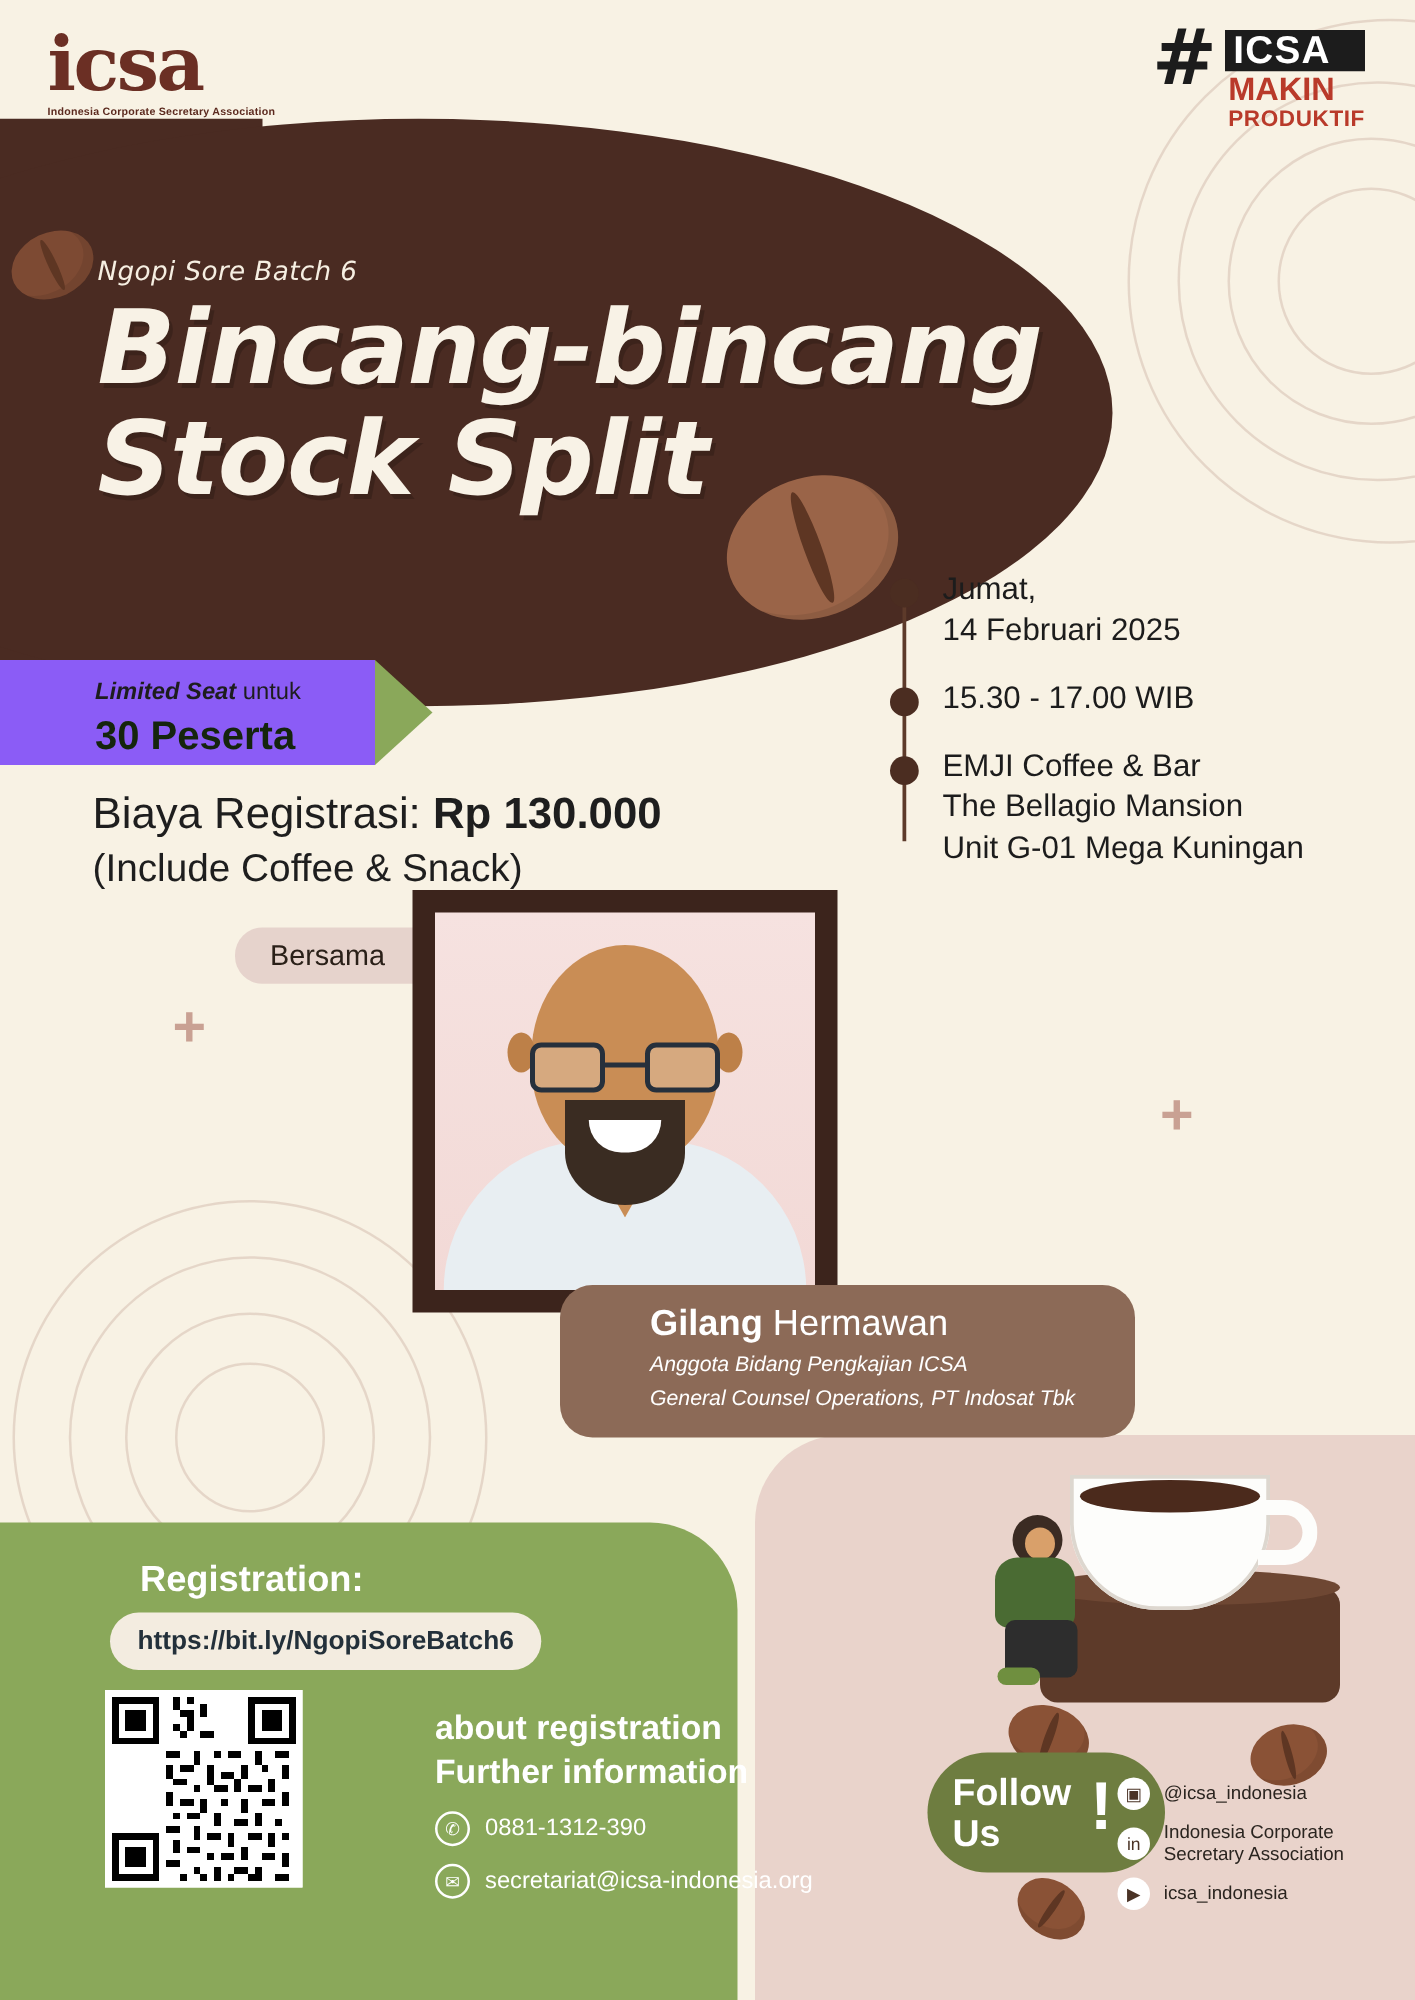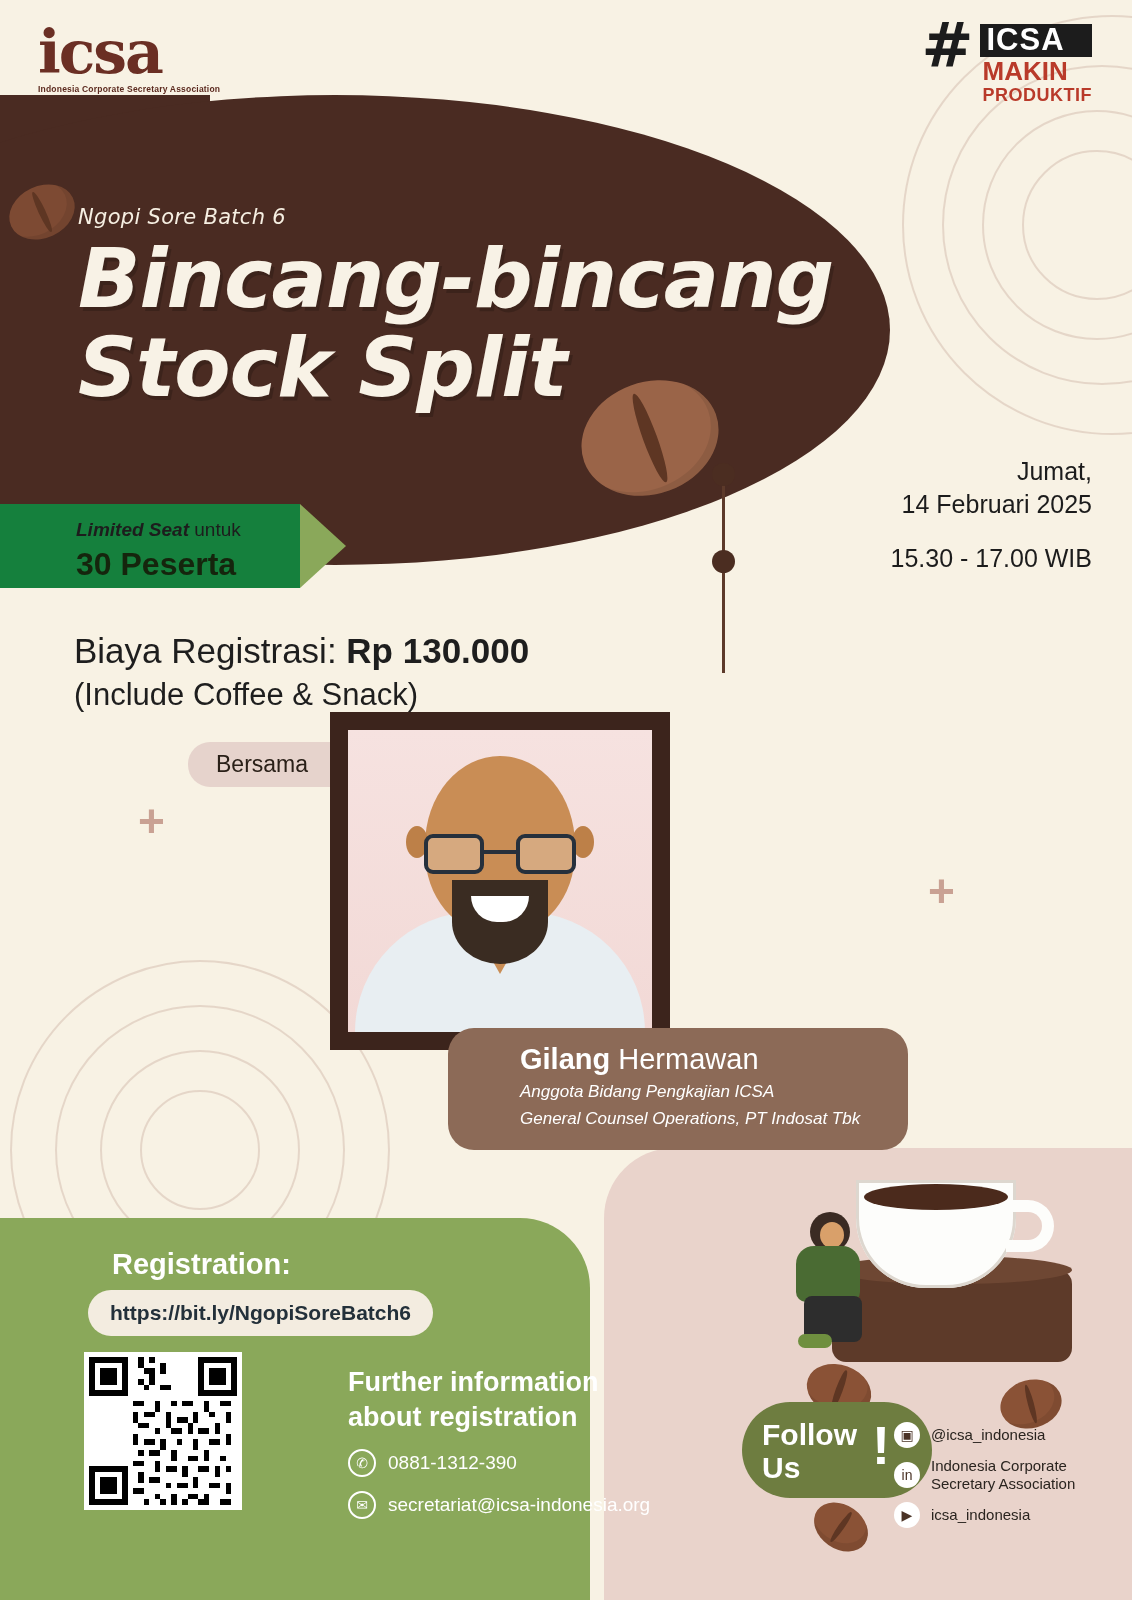--- a/index.html
+++ b/index.html
@@ -140,23 +140,23 @@
   }
   .bean-1 { width: 68px; height: 52px; left: 8px; top: 186px; transform: rotate(-25deg); background: #7d4a33; }
   .bean-2 { width: 140px; height: 112px; left: 580px; top: 382px; transform: rotate(-20deg); background: #9a6448; }
   .bean-3 { width: 66px; height: 50px; left: 806px; top: 1365px; transform: rotate(20deg); background: #8a5236; }
   .bean-4 { width: 62px; height: 48px; left: 1000px; top: 1380px; transform: rotate(-15deg); background: #8a5236; }
   .bean-5 { width: 58px; height: 44px; left: 812px; top: 1505px; transform: rotate(35deg); background: #8a5236; }
 
   
   .seat-tag {
     position: absolute;
-    left: 0; top: 504px;
+    left: 0; top: 528px;
     width: 300px; height: 84px;
-    background: #15803d;
+    background: #8b5cf6;
   }
   .seat-tag::after {
     content: "";
     position: absolute;
     right: -46px; top: 0;
     border-top: 42px solid transparent;
     border-bottom: 42px solid transparent;
     border-left: 46px solid #8aa85a;
   }
   .seat-tag .line1 {
@@ -176,21 +176,21 @@
   .price .l1 { font-size: 35px; color: #1e1e1e; line-height: 1.35; }
   .price .l1 b { font-weight: bold; }
   .price .l2 { font-size: 31px; color: #1e1e1e; line-height: 1.35; }
 
   
   .timeline { position: absolute; left: 712px; top: 455px; width: 380px; }
   .tl-line {
     position: absolute; left: 10px; top: 18px;
     width: 3px; height: 200px; background: #5d3a2a;
   }
-  .tl-item { position: relative; padding-left: 42px; margin-bottom: 22px; text-align: right; }
+  .tl-item { position: relative; padding-left: 42px; margin-bottom: 22px; }
   .tl-dot {
     position: absolute; left: 0; top: 8px;
     width: 23px; height: 23px; border-radius: 50%;
     background: #4b2d21;
   }
   .tl-text { font-size: 25px; color: #1c1c1c; line-height: 1.3; }
 
   
   .bersama {
     position: absolute; left: 188px; top: 742px;
@@ -450,20 +450,28 @@
       </div>
     </div>
 
     <div class="tl-item">
       <div class="tl-dot"></div>
       <div class="tl-text">
         <div>15.30 - 17.00 WIB</div>
       </div>
     </div>
 
+    <div class="tl-item">
+      <div class="tl-dot"></div>
+      <div class="tl-text">
+        <div>EMJI Coffee &amp; Bar</div>
+        <div>The Bellagio Mansion</div>
+        <div>Unit G-01 Mega Kuningan</div>
+      </div>
+    </div>
   </div>
 
   <div class="plus plus-1">+</div>
   <div class="plus plus-2">+</div>
 
   <div class="bersama">Bersama</div>
 
   <div class="photo-frame">
     <div class="photo-inner">
       <div class="p-body"></div>
@@ -591,22 +599,22 @@
           <rect x="25" y="27" width="2" height="1"></rect>
         <rect x="11" y="27" width="1" height="1"></rect>
           <rect x="14" y="27" width="1" height="1"></rect>
         <rect x="18" y="27" width="1" height="1"></rect>
           <rect x="21" y="27" width="1" height="1"></rect>
       </g>
     </svg>
   </div>
 
   <div class="further">
+    <div class="h">about registration</div>
     <div class="h">Further information</div>
-    <div class="h">about registration</div>
 
     <div class="contact">
       <div class="ico">✆</div>
       <div class="txt">0881-1312-390</div>
     </div>
 
     <div class="contact">
       <div class="ico">✉</div>
       <div class="txt">secretariat@icsa-indonesia.org</div>
     </div>

